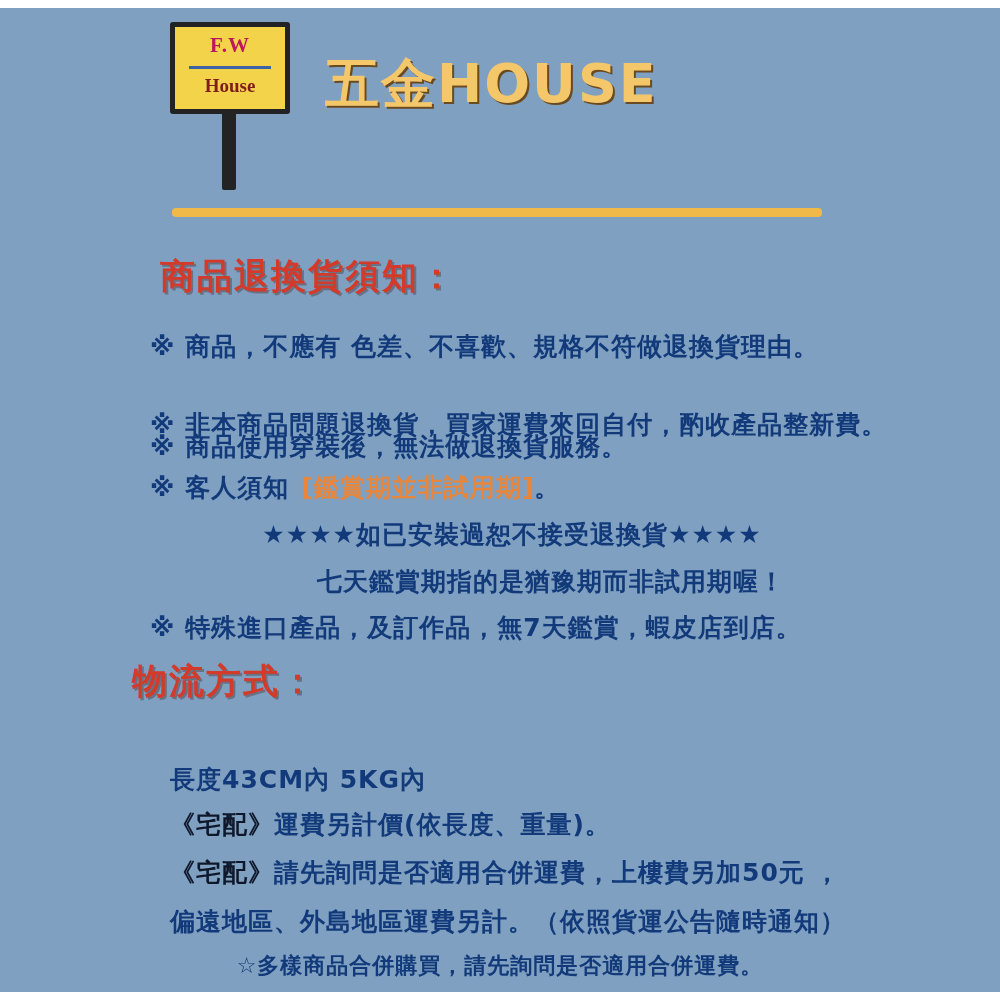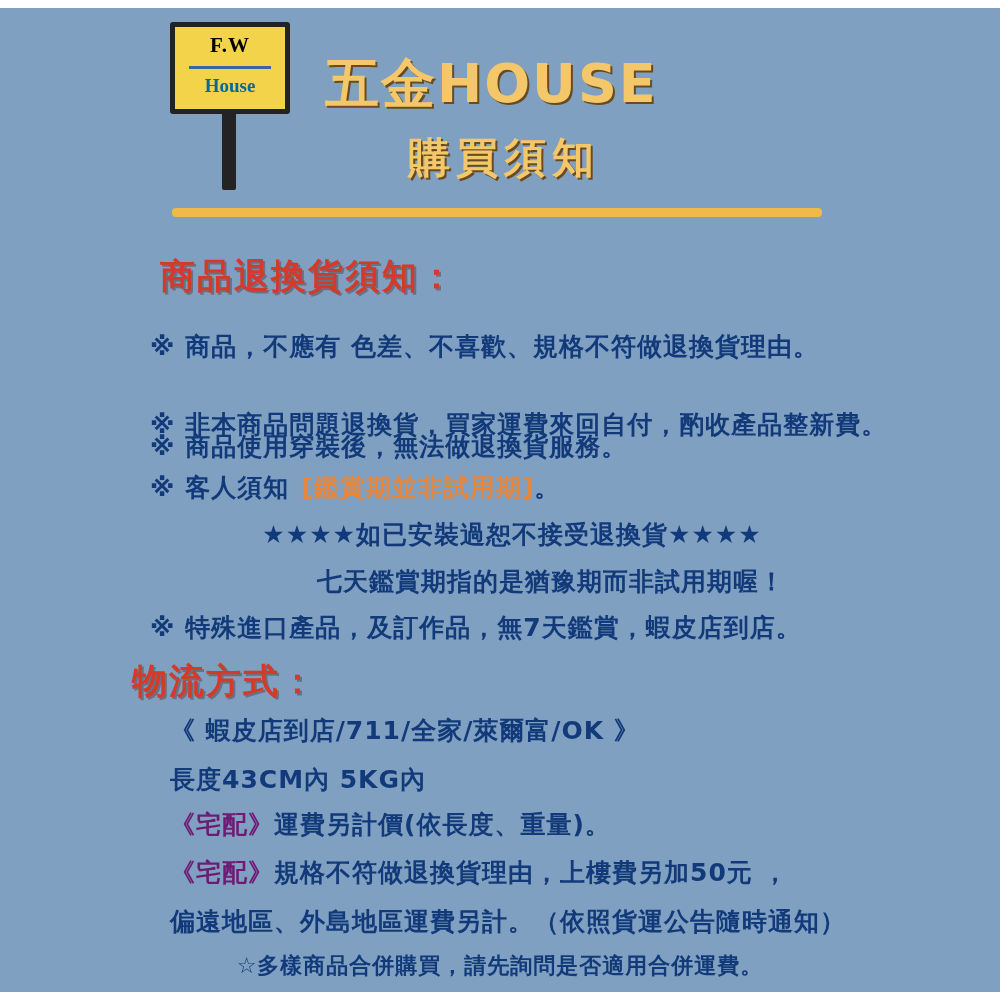--- a/index.html
+++ b/index.html
@@ -50,41 +50,41 @@
     border: 5px solid #232323;
     border-radius: 3px;
     box-sizing: border-box;
   }
   .sign-fw {
     position: absolute;
     left: 0;
     top: 6px;
     width: 110px;
     text-align: center;
-    color: #000000;
+    color: #be185d;
     font-size: 21px;
     font-weight: bold;
     font-family: "Liberation Serif", serif;
     letter-spacing: 1px;
   }
   .sign-rule {
     position: absolute;
     left: 14px;
     top: 39px;
     width: 82px;
     height: 3px;
     background: #3c63a8;
   }
   .sign-house {
     position: absolute;
     left: 0;
     top: 48px;
     width: 110px;
     text-align: center;
-    color: #0369a1;
+    color: #7f1d1d;
     font-size: 19px;
     font-weight: bold;
     font-family: "Liberation Serif", serif;
   }
   .sign-pole {
     position: absolute;
     left: 52px;
     top: 90px;
     width: 14px;
     height: 78px;
@@ -165,21 +165,21 @@
 
   .logi-line {
     position: absolute;
     font-size: 25px;
     font-weight: bold;
     color: #123a7a;
     letter-spacing: 1px;
     white-space: nowrap;
   }
   .logi-tag {
-    color: #701a75;
+    color: #0f172a;
   }
   .note-line {
     position: absolute;
     width: 1000px;
     left: 0;
     text-align: center;
     font-size: 22px;
     font-weight: bold;
     color: #123a7a;
     letter-spacing: 1px;
@@ -197,21 +197,20 @@
       <div class="signpost">
         <div class="sign-board">
           <div class="sign-fw">F.W</div>
           <div class="sign-rule"></div>
           <div class="sign-house">House</div>
         </div>
         <div class="sign-pole"></div>
       </div>
 
       <div class="brand-title">五金HOUSE</div>
-      <div class="brand-sub">購買須知</div>
     </div>
 
     <div class="divider"></div>
 
     <div class="section-heading" id="heading-returns">商品退換貨須知：</div>
 
     <div class="bullet-row" style="left:150px; top:322px;">
       <span class="bullet-mark">※</span><span>商品，不應有 色差、不喜歡、規格不符做退換貨理由。</span>
     </div>
 
@@ -230,30 +229,29 @@
     <div class="center-line" style="top:510px;">★★★★如已安裝過恕不接受退換貨★★★★</div>
 
     <div class="center-line" style="top:557px;margin-left:39px;">七天鑑賞期指的是猶豫期而非試用期喔！</div>
 
     <div class="bullet-row" style="left:150px; top:603px;">
       <span class="bullet-mark">※</span><span>特殊進口產品，及訂作品，無7天鑑賞，蝦皮店到店。</span>
     </div>
 
     <div class="section-heading" id="heading-logistics">物流方式：</div>
 
-    <div class="logi-line" style="left:170px; top:706px;">《 蝦皮店到店/711/全家/萊爾富/OK 》</div>
 
     <div class="logi-line" style="left:170px; top:755px;">長度43CM內  5KG內</div>
 
     <div class="logi-line" style="left:170px; top:800px;">
       <span class="logi-tag">《宅配》</span><span>運費另計價(依長度、重量)。</span>
     </div>
 
     <div class="logi-line" style="left:170px; top:848px;">
-      <span class="logi-tag">《宅配》</span><span>規格不符做退換貨理由，上樓費另加50元 ，</span>
+      <span class="logi-tag">《宅配》</span><span>請先詢問是否適用合併運費，上樓費另加50元 ，</span>
     </div>
 
     <div class="logi-line" style="left:170px; top:897px;">偏遠地區、外島地區運費另計。（依照貨運公告隨時通知）</div>
 
     <div class="note-line" style="top:943px;">☆多樣商品合併購買，請先詢問是否適用合併運費。</div>
 
   </div>
 </div>
 
 </body></html>

